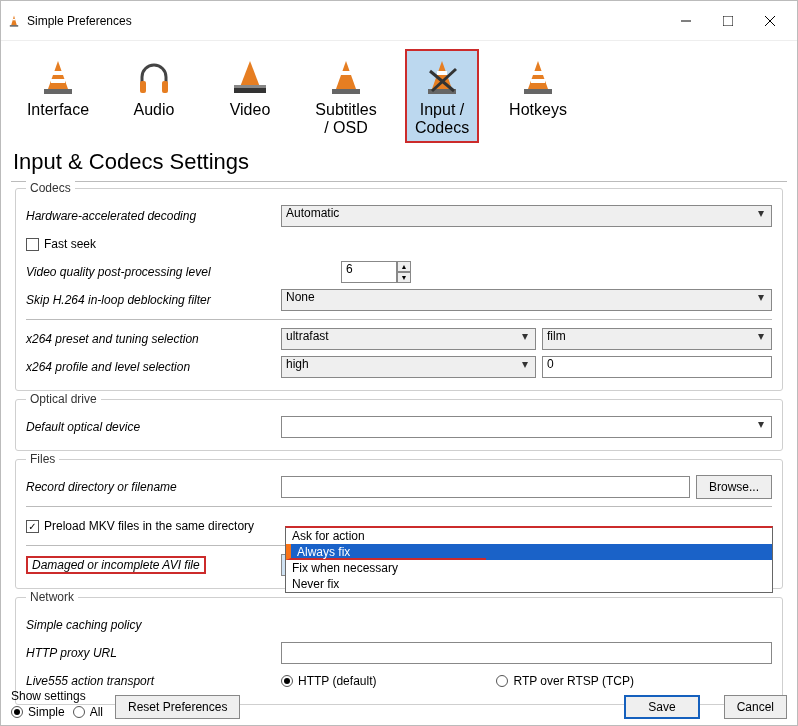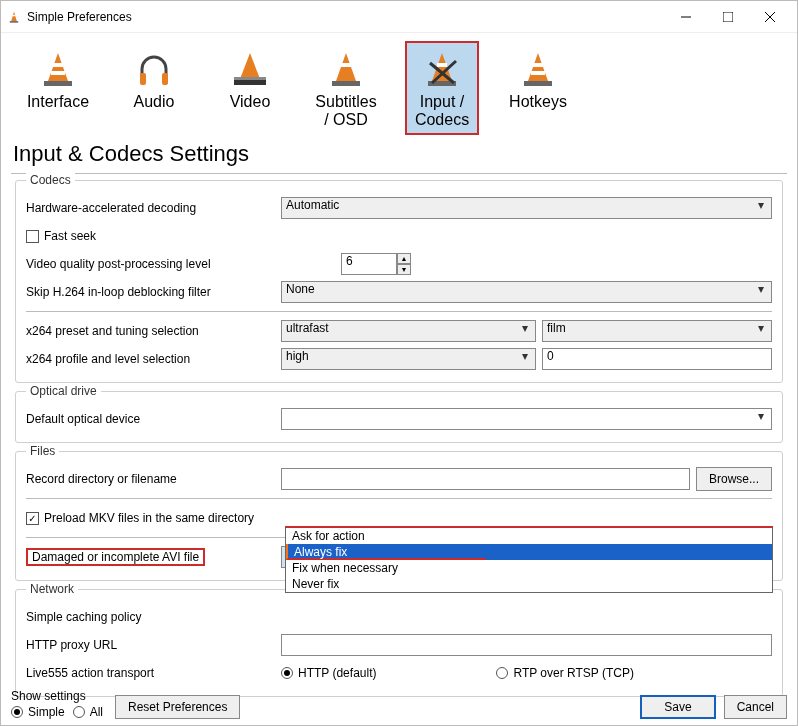--- a/index.html
+++ b/index.html
@@ -10,42 +10,42 @@
     background: #fff;
     color: #000;
     width: 798px;
     height: 726px;
     overflow: hidden;
     border: 1px solid #bbb;
     position: relative;
   }
   
   .titlebar {
-    display: flex; align-items: center; height: 32px;
+    display: flex; align-items: center; height: 40px;
     padding: 0 6px; border-bottom: 1px solid #eee;
   }
   .titlebar .icon { width:14px; height:14px; margin-right:6px; display:flex;align-items:center;justify-content:center;}
   .titlebar .title { flex:1; font-size:12px; }
   .winbtns { display:flex; }
   .winbtn { width:42px; height:26px; display:flex;align-items:center;justify-content:center; }
   .winbtn svg { width:10px; height:10px; stroke:#000; stroke-width:1; fill:none; }
   
   .tabs { display:flex; padding: 8px 20px 4px 20px; gap: 22px; }
   .tab { display:flex; flex-direction:column; align-items:center; width:74px; padding:6px 4px 4px 4px; border:2px solid transparent; }
   .tab .ticon { width:44px; height:40px; display:flex;align-items:center;justify-content:center; }
   .tab .tlabel { margin-top:4px; font-size:16px; text-align:center; }
   .tab.selected { background:#bcd8ef; border-color:#cc2b2b; }
   
   .heading { font-size:22px; padding: 2px 28px 6px 12px; }
   .hr { border-top:1px solid #bbb; margin:0 10px 6px 10px; }
   .content { padding: 0 14px 0 14px; }
   .group { border:1px solid #cfcfcf; border-radius:3px; margin:6px 0 8px 0; position:relative; padding:12px 10px 8px 10px; }
   .group > .glabel { position:absolute; top:-8px; left:10px; background:#fff; padding:0 4px; font-size:12px; color:#333; }
   .row { display:flex; align-items:center; min-height:26px; margin:2px 0; }
-  .row .label { width:255px; padding-right:6px; }
+  .row .label { width:255px; padding-right:6px;font-style:italic; }
   .row .field { flex:1; display:flex; align-items:center; gap:6px; }
   .row .field2 { width:230px; }
   .select, .textin, .numin {
     width:100%; height:22px; border:1px solid #888; background:#efefef;
     font:inherit; padding:0 4px; display:flex; align-items:flex-start; justify-content:space-between;
   }
   .textin { background:#fff; }
   .caret { width:12px; text-align:center; color:#333; }
   .spin { display:flex; width:70px; }
   .spin .textin { text-align:right; padding-right:4px; }
@@ -299,21 +299,21 @@
         <div class="select" style="background:#cfe2f3">
           <span>Ask for action</span>
           <span class="caret">▾</span>
         </div>
       </div>
     </div>
   </div>
 
   <div class="dropdown-popup" style="left:284px; top:525px; width:488px;">
     <div class="opt"><span>Ask for action</span></div>
-    <div class="opt sel" style="border-left:2px solid #f97316;border-right:2px solid #cc2b2b;border-bottom:2px solid #cc2b2b;width:216px;"><span>Always fix</span></div>
+    <div class="opt sel" style="border-left:5px solid #f97316;border-right:2px solid #cc2b2b;border-bottom:2px solid #cc2b2b;width:216px;"><span>Always fix</span></div>
     <div class="opt sel" style="background:#1a62c8;position:absolute;left:200px;top:16px;right:0;height:16px;"></div>
     <div class="opt"><span>Fix when necessary</span></div>
     <div class="opt"><span>Never fix</span></div>
   </div>
 
   <div class="group">
     <div class="glabel">Network</div>
     <div class="row">
       <div class="label">Simple caching policy</div>
       <div class="field"></div>
@@ -355,21 +355,21 @@
         <div class="checkbox">
           <span class="radio-dot"></span>
           <span>All</span>
         </div>
       </div>
     </div>
     <div class="btn">
         <span>Reset Preferences</span>
       </div>
   </div>
-  <div style="display:flex;gap:8px;text-align:right;">
+  <div style="display:flex;gap:24px;text-align:right;">
     <div class="btn save">
         <span>Save</span>
       </div>
     <div class="btn">
         <span>Cancel</span>
       </div>
   </div>
 </div>
 
 </body></html>

